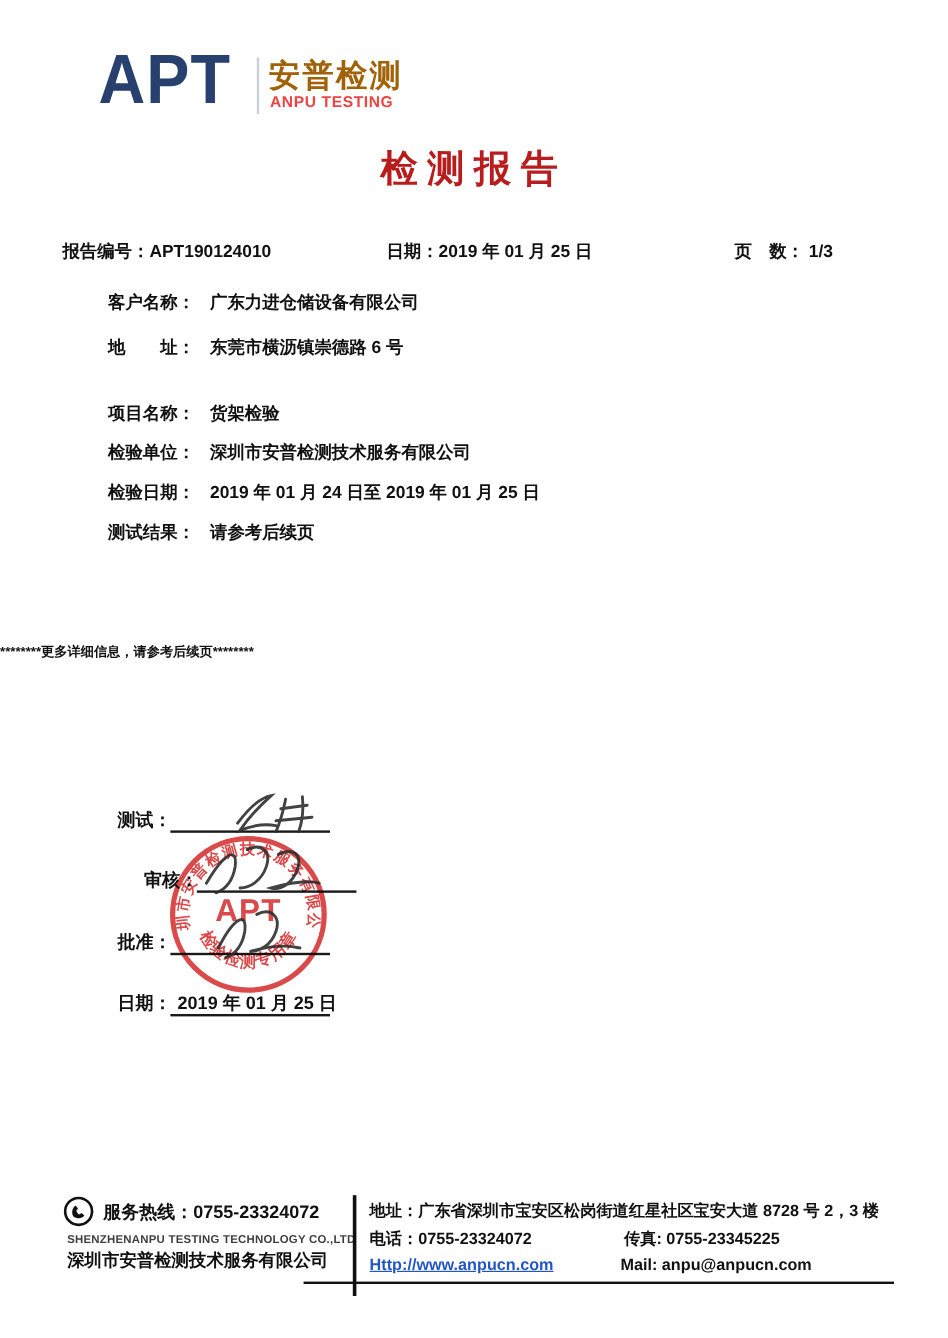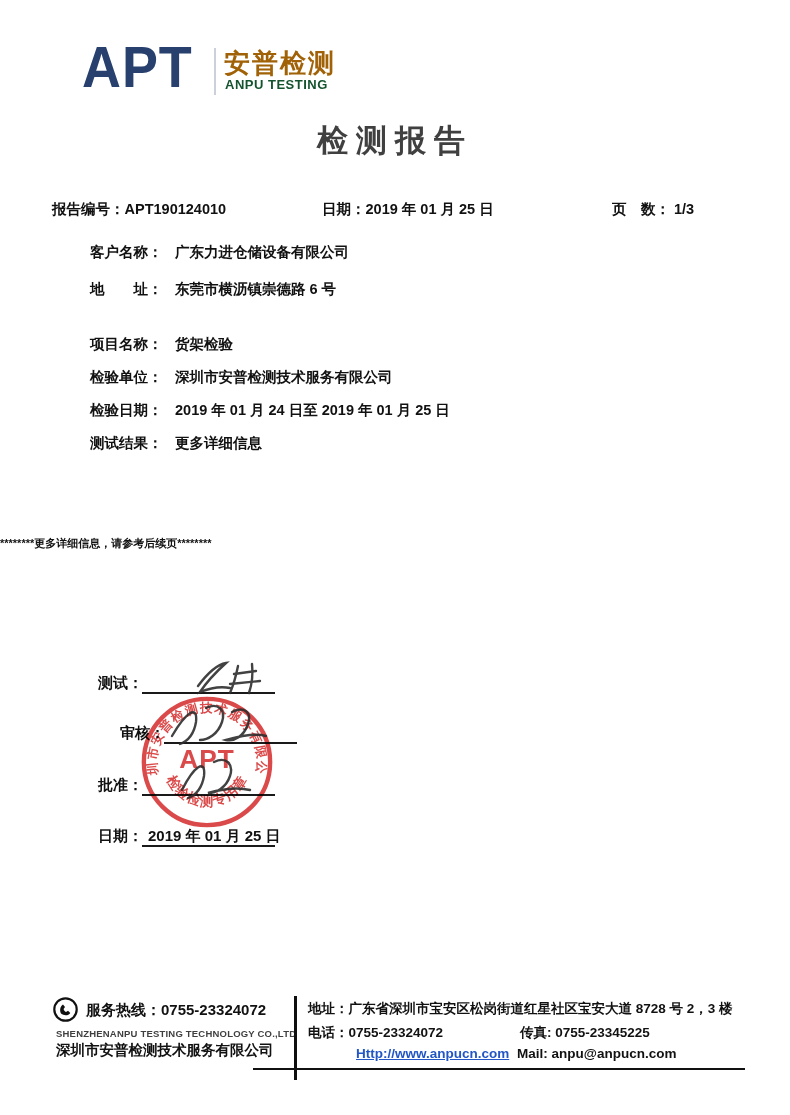--- a/index.html
+++ b/index.html
@@ -4,24 +4,24 @@
 <style>
   html,body{margin:0;padding:0;background:#e9e9e9;}
   .page{position:relative;width:790px;height:1115px;background:#ffffff;margin:0 auto;
         font-family:Liberation Sans, sans-serif;color:#111;overflow:hidden;}
   .abs{position:absolute;}
   
   .logo-apt{left:82px;top:38px;font-size:58px;line-height:1;font-weight:800;color:#27406d;
             letter-spacing:1px;transform:scaleX(.93);transform-origin:left top;}
   .logo-div{left:214px;top:48px;width:2px;height:47px;background:#ccd1d9;}
   .logo-cn{left:224px;top:46px;font-size:26px;font-weight:600;color:#a16207;letter-spacing:2px;}
-  .logo-en{left:225px;top:77px;font-size:13px;font-weight:700;color:#14532d;letter-spacing:.5px;}
+  .logo-en{left:225px;top:77px;font-size:13px;font-weight:700;color:#ef4444;letter-spacing:.5px;}
   
   .title{left:0;top:120px;width:790px;text-align:center;font-size:31px;font-weight:bold;
-         letter-spacing:8px;color:#404040;}
+         letter-spacing:8px;color:#b91c1c;}
   
   .meta{top:200px;font-size:14.5px;font-weight:bold;white-space:nowrap;}
   .meta-report{left:52px;} .meta-date{left:322px;} .meta-pages{left:612px;}
   
   .info{font-size:14.5px;font-weight:bold;white-space:nowrap;}
   .info .lbl{position:absolute;left:90px;} .info .val{position:absolute;left:175px;}
   .c0{top:243px;} .c1{top:280px;}
   .p0{top:335px;} .p1{top:368px;} .p2{top:401px;} .p3{top:434px;}
   
   .more{left:0;top:536px;width:790px;text-align:left;font-size:11px;font-weight:bold;}
@@ -35,21 +35,21 @@
   
   .ft{font-weight:bold;white-space:nowrap;}
   .ft-icon{left:52px;top:996px;width:27px;height:27px;}
   .ft-hot{left:86px;top:1001px;font-size:15px;}
   .ft-en{left:56px;top:1028px;font-size:9.5px;color:#3f3f3f;letter-spacing:.2px;}
   .ft-cn{left:56px;top:1041px;font-size:14.5px;}
   .ft-div{left:294px;top:996px;width:3px;height:84px;background:#0f0f0f;}
   .ft-r1{left:308px;top:1000px;font-size:13.5px;}
   .ft-r2a{left:308px;top:1024px;font-size:13.5px;}
   .ft-r2b{left:520px;top:1024px;font-size:13.5px;}
-  .ft-r3a{left:308px;top:1046px;font-size:13.5px;color:#2356c5;text-decoration:underline;cursor:pointer;margin-left:48px;}
+  .ft-r3a{left:308px;top:1046px;font-size:13.5px;color:#2356c5;text-decoration:underline;cursor:pointer;}
   .ft-r3b{left:517px;top:1046px;font-size:13.5px;}
   .ft-line{left:253px;top:1068px;width:492px;height:2px;background:#111;}
 </style>
 </head>
 <body>
 
 <div class="page">
 
   <div class="abs logo-apt">APT</div>
   <div class="abs logo-div"></div>
@@ -84,21 +84,21 @@
   <div class="abs info p1">
     <span class="lbl">检验单位：</span>
     <span class="val">深圳市安普检测技术服务有限公司</span>
   </div>
   <div class="abs info p2">
     <span class="lbl">检验日期：</span>
     <span class="val">2019 年 01 月 24 日至 2019 年 01 月 25 日</span>
   </div>
   <div class="abs info p3">
     <span class="lbl">测试结果：</span>
-    <span class="val">更多详细信息</span>
+    <span class="val">请参考后续页</span>
   </div>
 
   <div class="abs more">********更多详细信息，请参考后续页********</div>
 
   <div class="sig-row s0">
     <span>测试：</span>
     <span class="sig-line"></span>
   </div>
   <div class="sig-row s1">
     <span>审核：</span>

